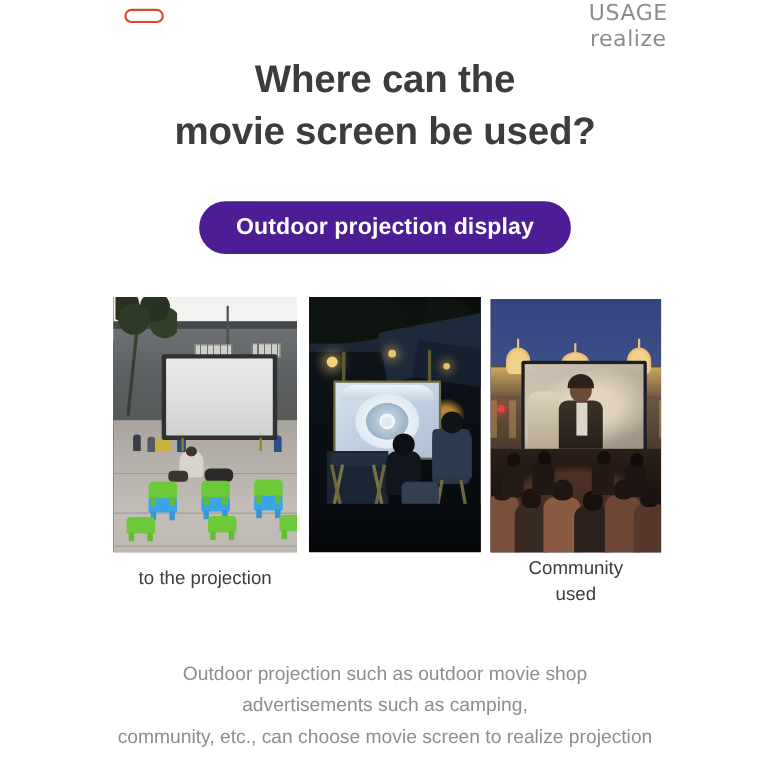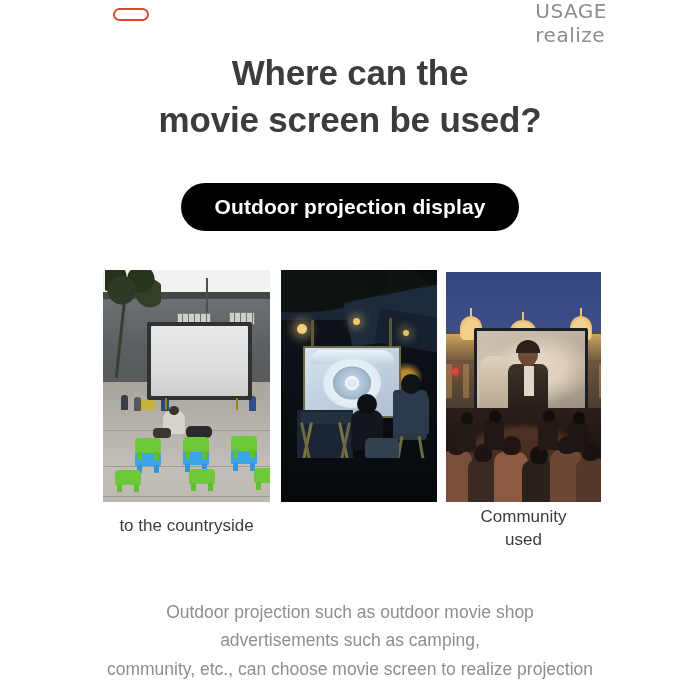--- a/index.html
+++ b/index.html
@@ -31,21 +31,21 @@
     height: 13px;
     border: 2.5px solid #e0462a;
     border-radius: 8px;
     background: #ffffff;
     box-sizing: border-box;
   }
   #usage-block {
     position: absolute;
     right: 93px;
     top: 0px;
-    text-align: left;
+    text-align: center;
     font-family: "DejaVu Sans", sans-serif;
     color: #8d8d8d;
     letter-spacing: 0.5px;
     line-height: 1.18;
   }
   #usage-line1 {
     display: block;
     font-size: 20px;
     font-weight: 400;
   }
@@ -73,21 +73,21 @@
   
   #cta-wrap {
     position: absolute;
     top: 183px;
     left: 0;
     width: 700px;
     text-align: center;
   }
   #cta-button {
     display: inline-block;
-    background: #000000;
+    background: #4c1d95;
     color: #ffffff;
     font-size: 21px;
     font-weight: 600;
     padding: 12px 34px 13px 34px;
     border-radius: 26px;
     border: none;
     line-height: 1.1;
     letter-spacing: 0.1px;
     cursor: pointer;
     font-family: "Liberation Sans", sans-serif;
@@ -435,21 +435,21 @@
     <div class="p3-body" style="left:38px; top:146px; width:20px; height:32px; background:#1f1713;"></div>
     <div class="p3-head" style="left:43px; top:138px; width:12px; height:12px; background:#120d0b;"></div>
     <div class="p3-body" style="left:92px; top:146px; width:20px; height:32px; background:#231a15;"></div>
     <div class="p3-head" style="left:97px; top:138px; width:12px; height:12px; background:#130d0b;"></div>
     <div class="p3-body" style="left:122px; top:148px; width:20px; height:32px; background:#1d1512;"></div>
     <div class="p3-head" style="left:127px; top:140px; width:12px; height:12px; background:#110c0a;"></div>
   </div>
 </div>
 
 <div class="caption" id="caption-1">
-  <span>to the countryside</span>
+  <span>to the projection</span>
 </div>
 <div class="caption" id="caption-2">
 </div>
 <div class="caption" id="caption-3">
   <span>Community</span>
   <span>used</span>
 </div>
 
 <div id="footer-note">
   <span>Outdoor projection such as outdoor movie shop</span>

